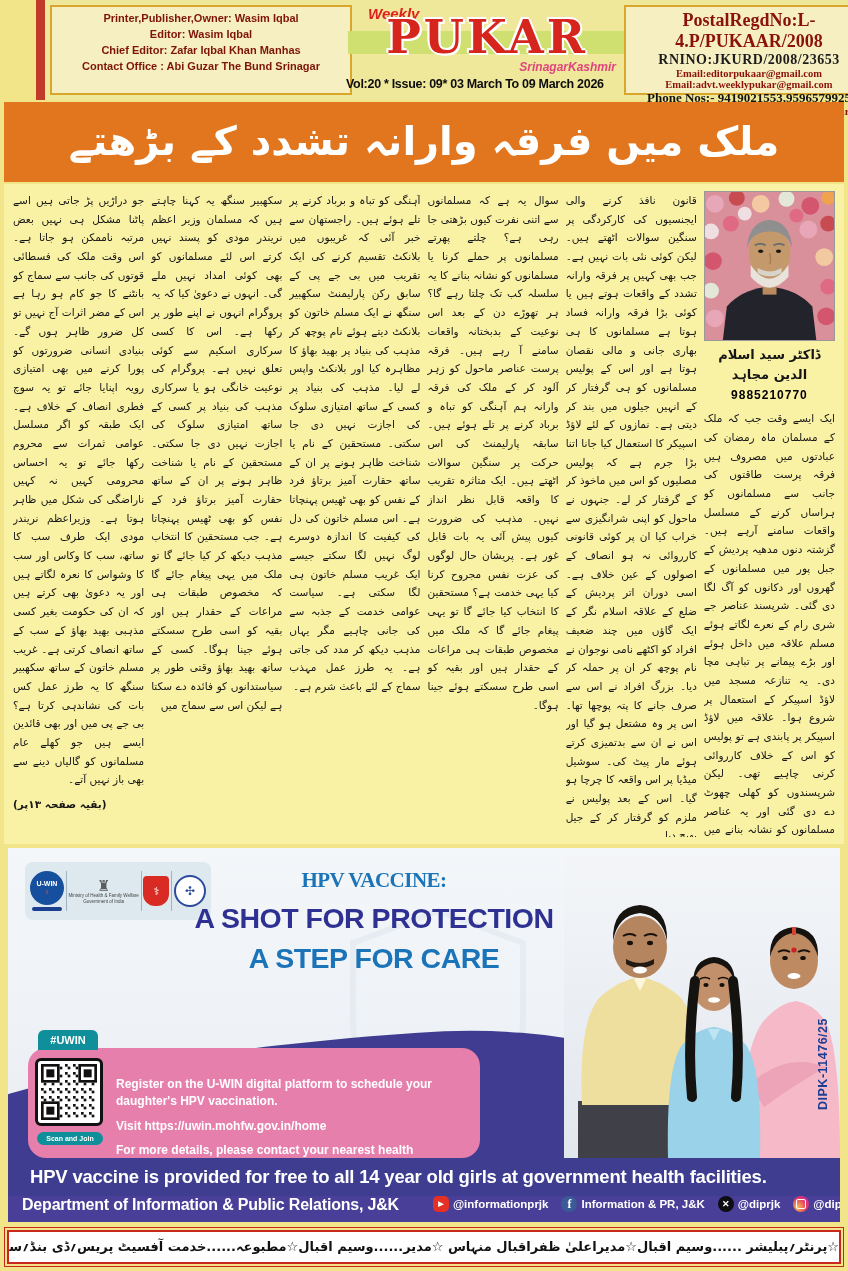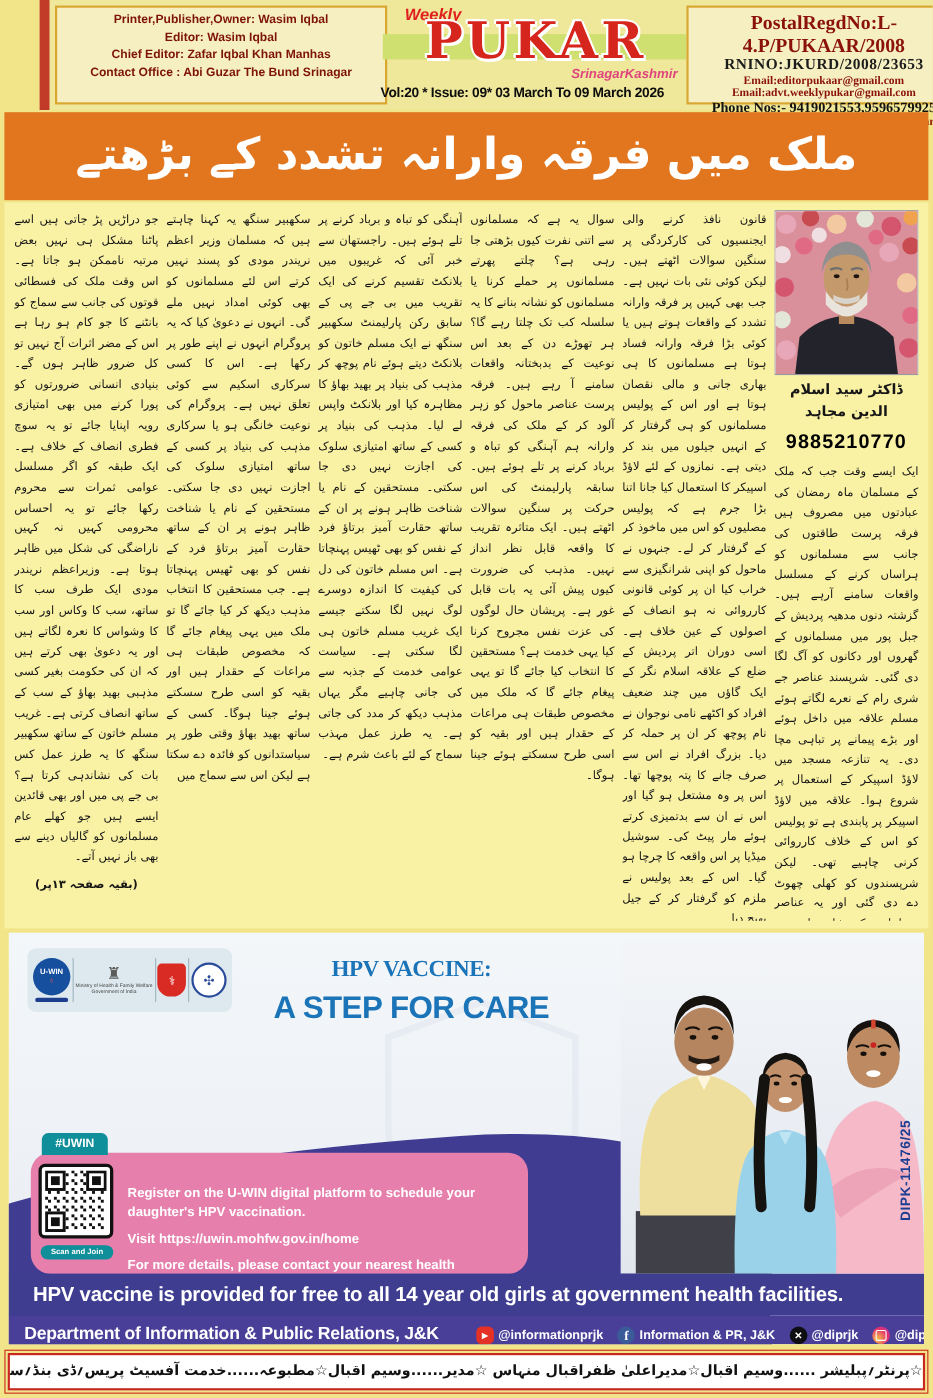--- a/index.html
+++ b/index.html
@@ -27,22 +27,22 @@
   
   .banner{position:absolute;left:4px;top:102px;width:840px;height:80px;background:#e2761e;}
   .banner-text{width:100%;height:80px;line-height:78px;text-align:center;color:#fff;font-family:"DejaVu Sans",sans-serif;font-size:40px;font-weight:bold;direction:rtl;}
 
   
   .bodywrap{position:absolute;left:4px;top:184px;width:840px;height:660px;background:#f9f1a4;box-sizing:border-box;padding:7px 9px;display:flex;flex-direction:row-reverse;gap:7px;}
   .col{flex:1 1 0;overflow:hidden;direction:rtl;text-align:justify;font-family:"DejaVu Sans",sans-serif;font-size:10.5px;line-height:1.78;color:#161616;}
   .portrait-frame{width:100%;height:150px;background:#fff;border:1px solid #999;box-sizing:border-box;margin-bottom:4px;}
   .portrait-frame svg{display:block;width:100%;height:100%;}
   .author-name{text-align:center;font-weight:bold;font-size:13px;line-height:1.5;margin-top:2px;}
-  .author-phone{text-align:center;font-weight:bold;font-size:18px;letter-spacing:1px;font-family:"Liberation Sans",sans-serif;direction:ltr;margin:1px 0 3px 0;color:#000;}
-  .contd{text-align:center;font-weight:bold;margin-top:6px;}
+  .author-phone{text-align:center;font-weight:bold;font-size:12px;letter-spacing:1px;font-family:"Liberation Sans",sans-serif;direction:ltr;margin:1px 0 3px 0;color:#000;}
+  .contd{text-align:left;font-weight:bold;margin-top:6px;}
 
   
   .ad{position:absolute;left:8px;top:848px;width:832px;height:374px;background:#fbfcfd;overflow:hidden;}
   .ad-sky{position:absolute;left:0;top:0;width:832px;height:310px;background:linear-gradient(180deg,#f4f7fa 0%,#eef1f5 60%,#e9edf2 100%);}
   .ad-shield{position:absolute;left:330px;top:55px;opacity:.5;}
   .ad-wave{position:absolute;left:-70px;top:192px;width:760px;height:280px;background:#3f3c92;border-radius:100% 55% 0 0 / 110px 150px 0 0;transform:rotate(-4deg);}
   .logo-strip{position:absolute;left:17px;top:14px;width:186px;height:58px;background:#dde9ee;border-radius:8px;display:flex;align-items:center;justify-content:space-around;padding:0 4px;box-sizing:border-box;}
   .logo-sep{width:1px;height:40px;background:#9fb4bf;}
   .uwin-circle{width:34px;height:34px;border-radius:50%;background:#174f9f;color:#fff;font-size:7px;font-weight:bold;display:flex;align-items:center;justify-content:center;flex-direction:column;}
   .uwin-sub{width:30px;height:4px;background:#1b3e8f;border-radius:2px;margin:2px auto 0;}
@@ -59,21 +59,21 @@
   .uwin-tag{position:absolute;left:30px;top:182px;width:60px;height:20px;background:#0f8f99;border-radius:6px 6px 0 0;color:#fff;font-size:11px;font-weight:bold;text-align:center;line-height:20px;}
   .qr{position:absolute;left:27px;top:210px;width:68px;height:68px;background:#fff;border:3px solid #111;border-radius:6px;box-sizing:border-box;padding:3px;}
   .qr svg{display:block;width:100%;height:100%;}
   .scanjoin{position:absolute;left:29px;top:284px;width:66px;height:13px;background:#0f8f99;border-radius:8px;color:#fff;font-size:7px;font-weight:bold;text-align:center;line-height:13px;}
   .pink-lines{position:absolute;left:108px;top:228px;width:336px;color:#fff;font-weight:bold;font-size:12px;line-height:1.45;}
   .pink-lines .pl{margin-bottom:7px;}
   .family{position:absolute;left:556px;top:7px;width:276px;height:303px;}
   .family svg{display:block;width:100%;height:100%;}
   .dipk{position:absolute;left:808px;top:170px;width:20px;color:#1c3e92;font-weight:bold;font-size:12.5px;writing-mode:vertical-rl;transform:rotate(180deg);letter-spacing:.5px;}
   .freeband{position:absolute;left:0;top:310px;width:832px;height:38px;background:#3e3d90;color:#fff;font-weight:bold;font-size:18.5px;line-height:38px;padding-left:22px;box-sizing:border-box;letter-spacing:-.2px;}
-  .deptbar{position:absolute;left:0;top:348px;width:832px;height:26px;background:#4a3f98;display:flex;align-items:flex-end;}
+  .deptbar{position:absolute;left:0;top:348px;width:832px;height:26px;background:#4a3f98;display:flex;align-items:flex-start;}
   .dept-title{color:#fff;font-weight:bold;font-size:16px;letter-spacing:-.2px;padding-left:14px;white-space:nowrap;}
   .dept-skew{width:26px;height:26px;background:#b9b6df;transform:skewX(-22deg);margin-left:18px;}
   .socials{display:flex;align-items:center;gap:13px;margin-left:16px;color:#fff;font-size:11.5px;font-weight:bold;white-space:nowrap;}
   .soc{display:flex;align-items:center;gap:4px;}
   .soc-ico{width:16px;height:16px;border-radius:50%;display:flex;align-items:center;justify-content:center;font-size:9px;color:#fff;flex:0 0 16px;}
   .ico-yt{border-radius:5px;background:#e53125;font-size:7px;}
   .ico-fb{background:#3a5a98;font-family:"Liberation Serif",serif;font-size:12px;font-weight:bold;}
   .ico-x{background:#0d0d12;font-size:9px;}
   .ico-ig{background:radial-gradient(circle at 30% 70%,#f7c04a,#e1306c 60%,#a334c7);}
   .ig-in{width:8px;height:8px;border:1.5px solid #fff;border-radius:2px;}
@@ -208,20 +208,21 @@
         <div class="mtxt">Government of India</div>
       </div>
       <div class="logo-sep"></div>
       <div class="nhm-shield">⚕</div>
       <div class="logo-sep"></div>
       <div class="emblem4">✣</div>
     </div>
 
     <div class="ad-title">
       <div class="ad-t1">HPV VACCINE:</div>
+      <div class="ad-t2">A SHOT FOR PROTECTION</div>
       <div class="ad-t3">A STEP FOR CARE</div>
     </div>
 
     <div class="family">
       <svg viewBox="0 0 276 303" preserveAspectRatio="none">
         <defs>
           <linearGradient id="fbg" x1="0" y1="0" x2="0" y2="1">
             <stop offset="0" stop-color="#f3f5f8"></stop>
               <stop offset="1" stop-color="#e2e7ee"></stop>
           </linearGradient>

